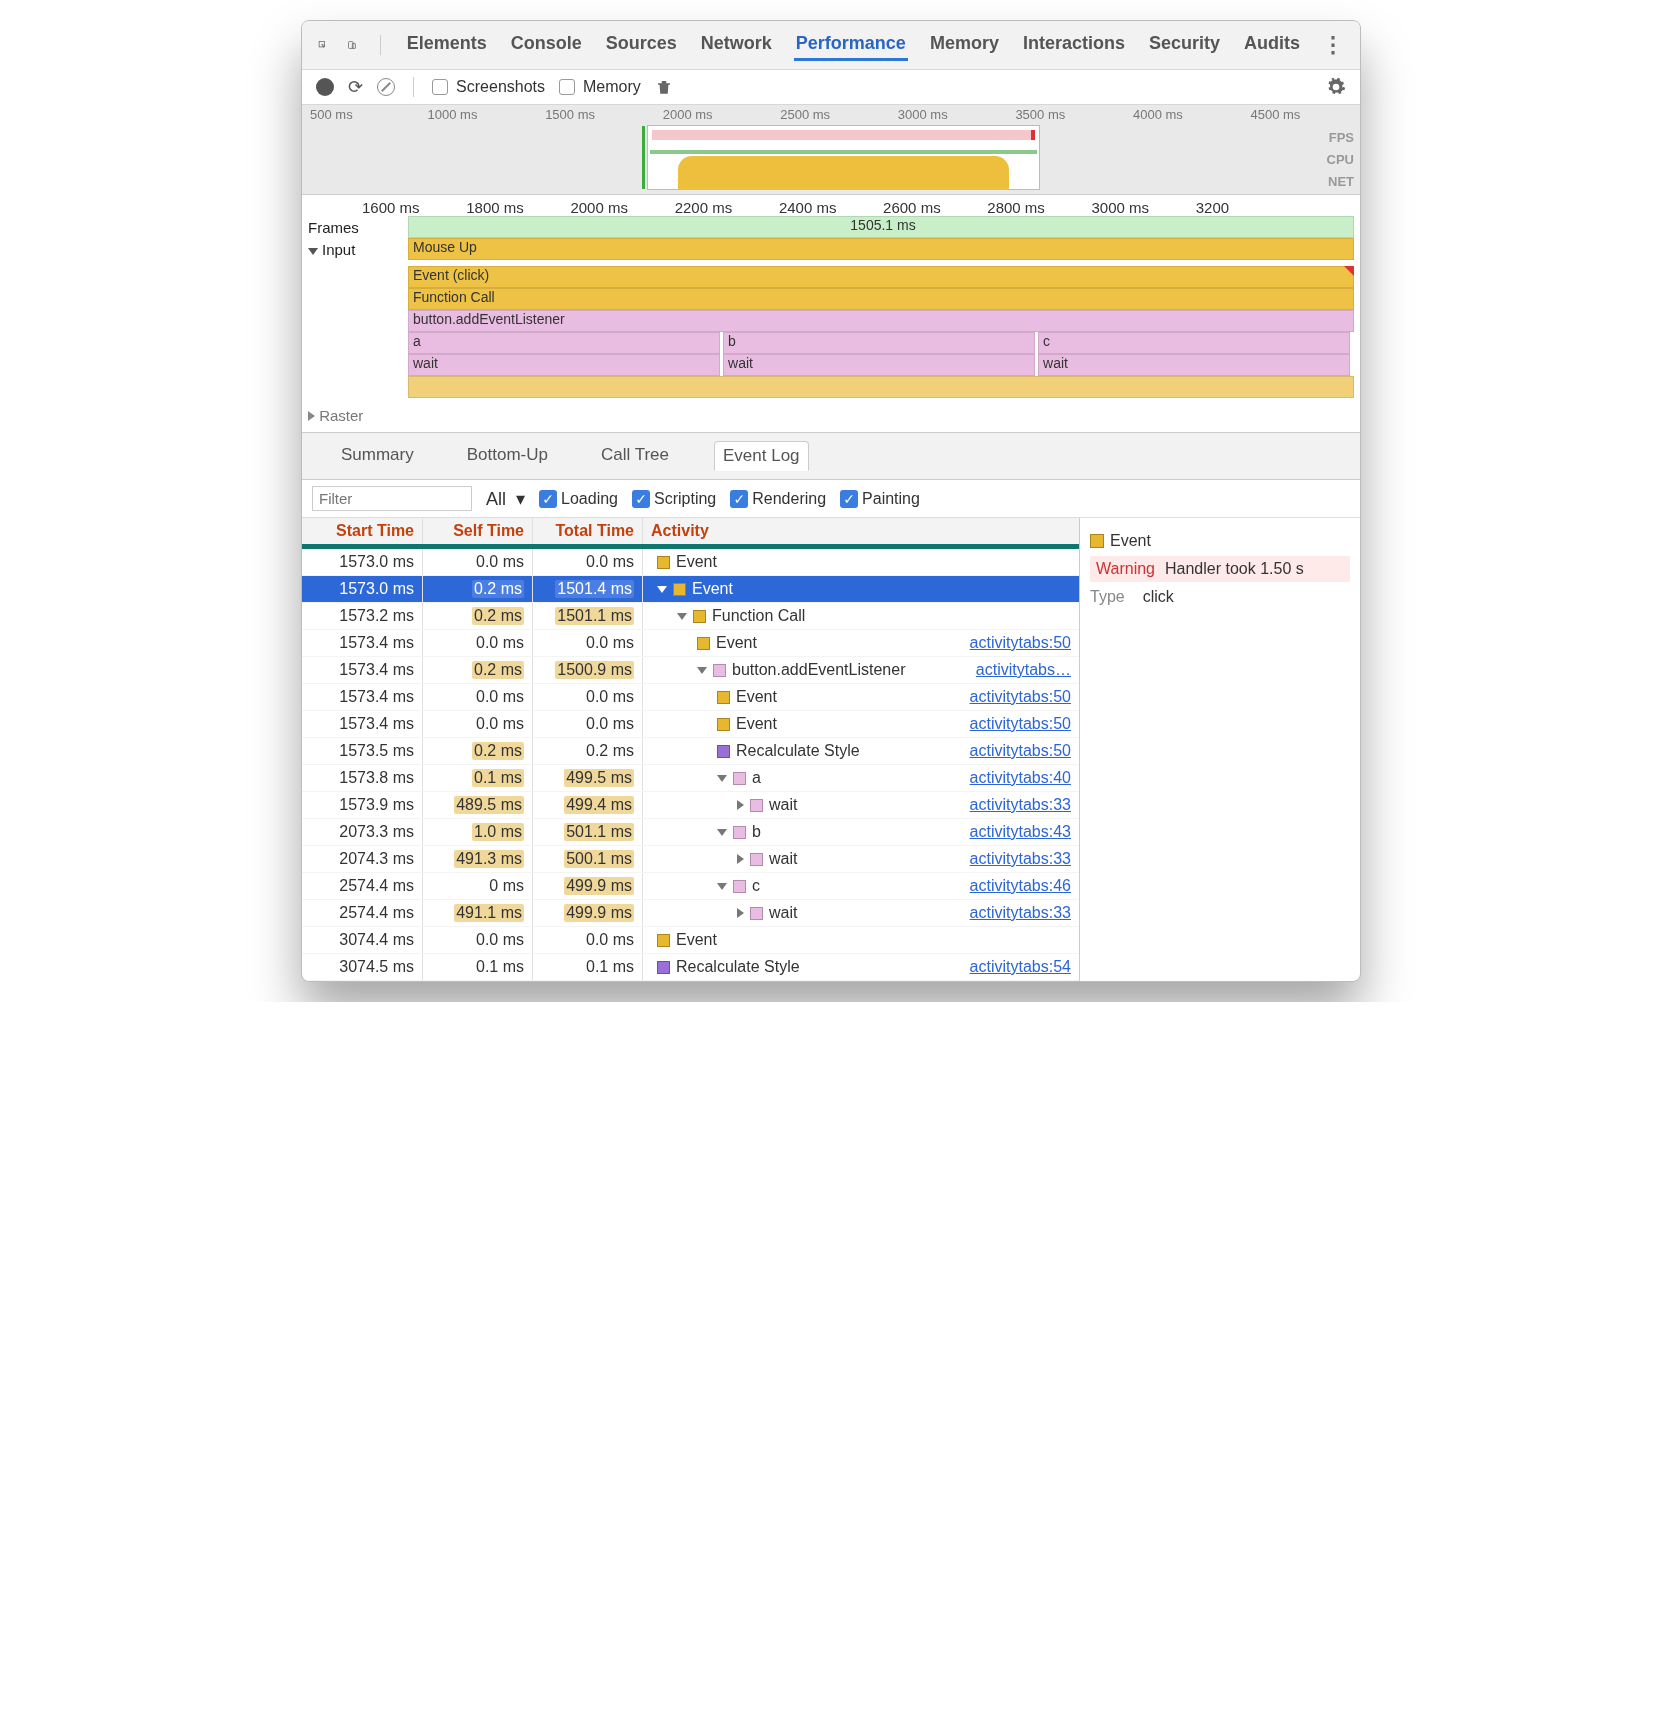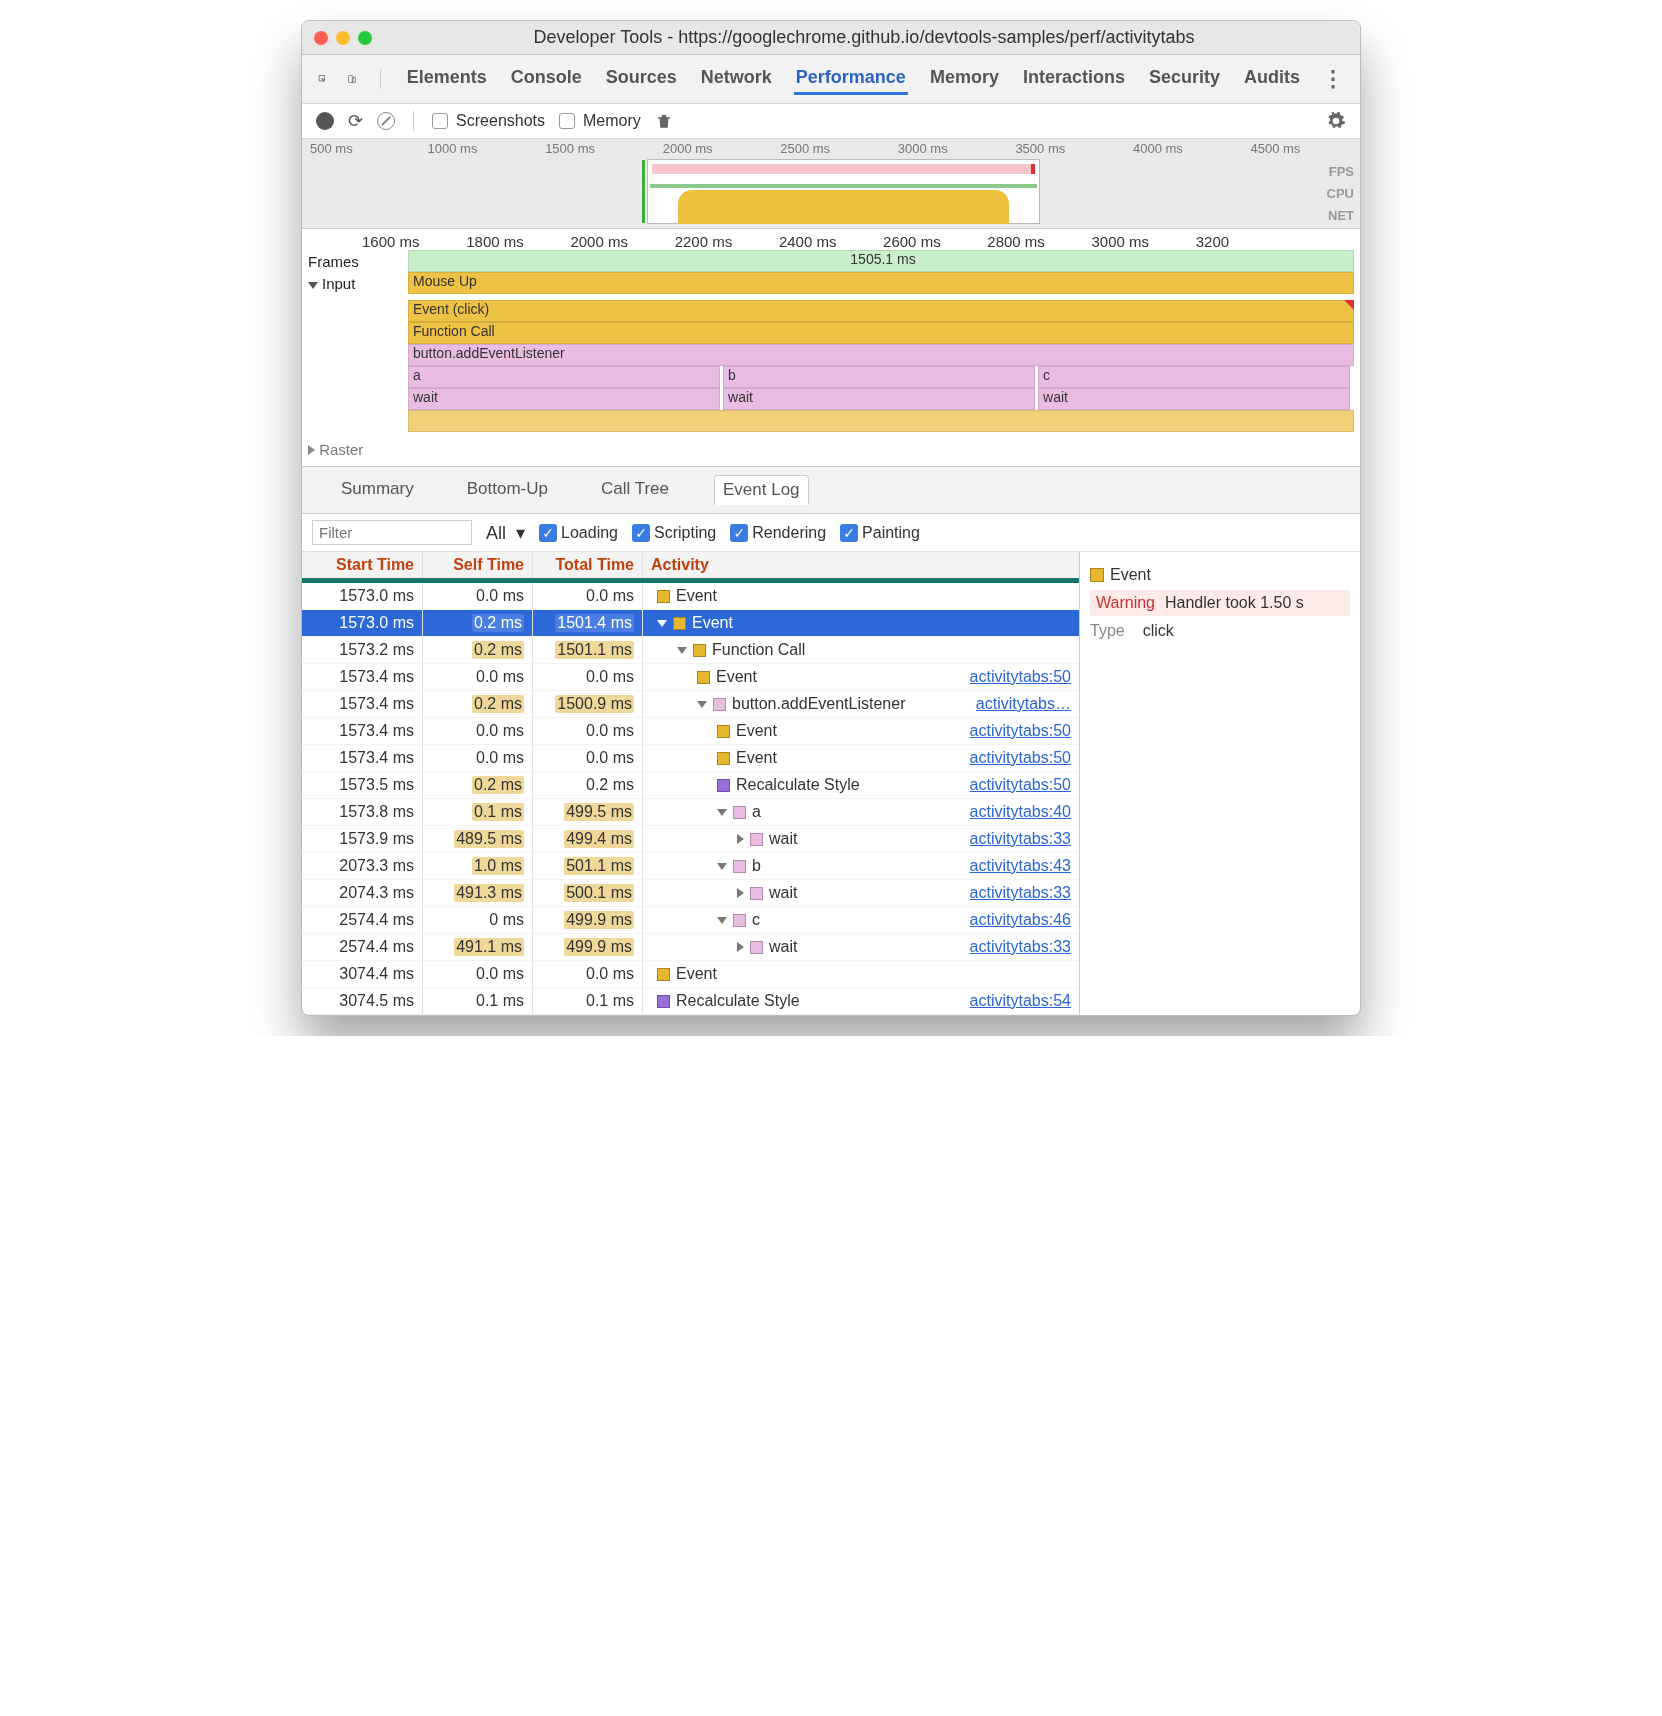--- a/index.html
+++ b/index.html
@@ -79,26 +79,20 @@
   .log-row.selected .tri-d{border-top-color:#fff;}
   .indent { display:inline-block;}
   .divider-v{width:1px;height:20px;background:#ccc;margin:0 4px;}
   .triangle-red{position:absolute;right:0;top:0;width:0;height:0;border-top:10px solid #e03030;border-left:10px solid transparent;}
 </style>
 </head>
 <body>
 
 <div class="shell">
 
-  <div class="titlebar">
-    <span class="tl-dot" id="tdot1" style="background: rgb(255, 95, 86);"></span>
-    <span class="tl-dot" id="tdot2" style="background: rgb(255, 189, 46);"></span>
-    <span class="tl-dot" id="tdot3" style="background: rgb(39, 201, 63);"></span>
-    <div class="tl-title">Developer Tools - https://googlechrome.github.io/devtools-samples/perf/activitytabs</div>
-  </div>
 
   <div class="tabsbar">
     <svg class="ico" viewBox="0 0 24 24" fill="none" stroke="#666" stroke-width="2">
         <rect x="3" y="3" width="14" height="14"></rect>
         <path d="M10 10 l8 4 -3 1 -1 3 z"></path>
       </svg>
     <svg class="ico" viewBox="0 0 24 24" fill="none" stroke="#666" stroke-width="2">
         <rect x="4" y="3" width="12" height="18" rx="2"></rect>
         <rect x="14" y="8" width="8" height="13" rx="1"></rect>
       </svg>

